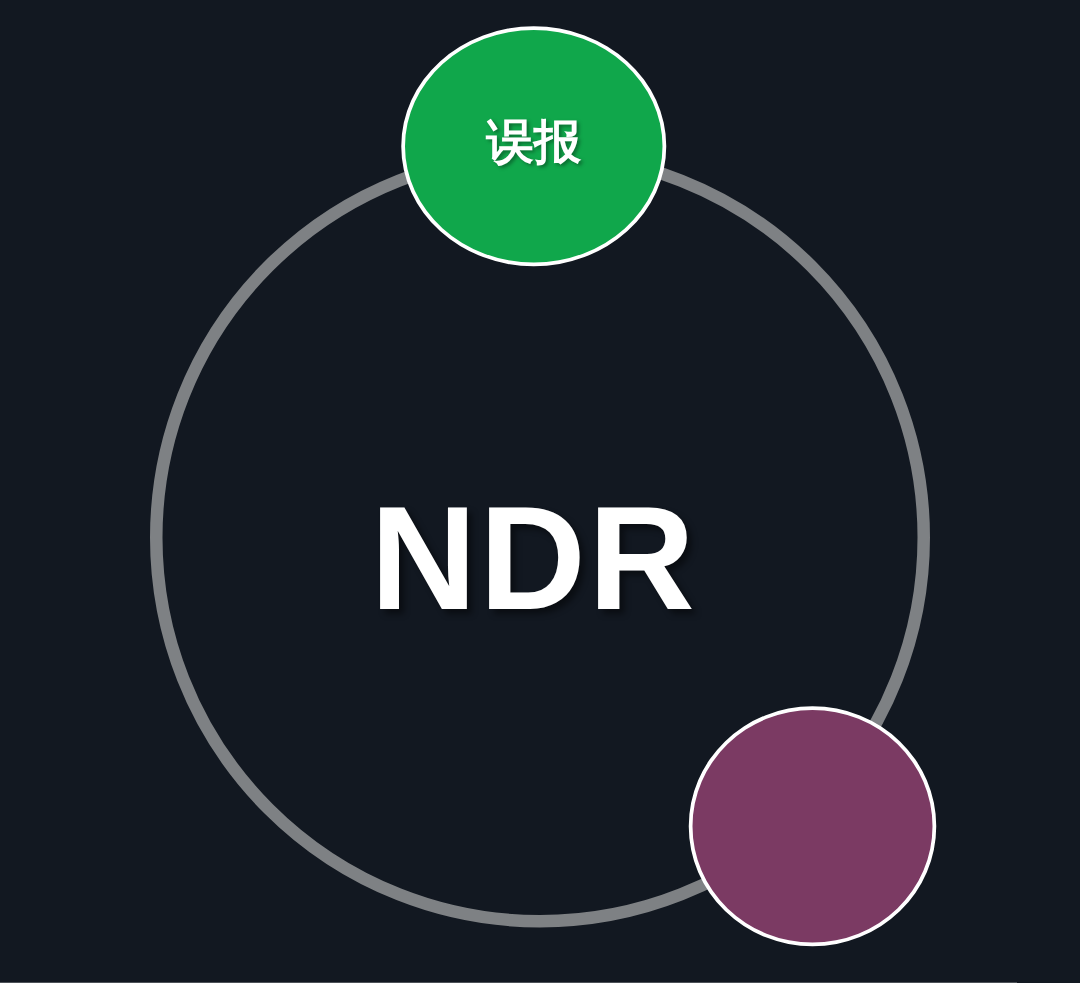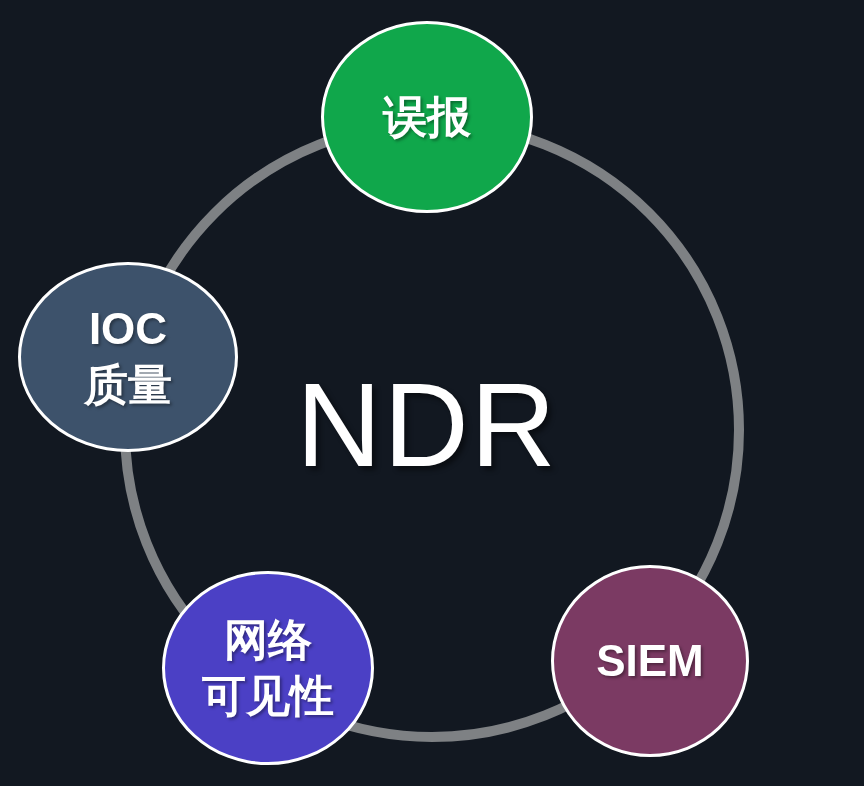--- a/index.html
+++ b/index.html
@@ -31,40 +31,41 @@
     border-radius: 50%;
     box-sizing: border-box;
     display: flex;
     align-items: center;
     justify-content: center;
     text-align: center;
   }
   .node-label {
     color: #ffffff;
     font-weight: bold;
-    font-size: 44px;
+    font-size: 38px;
     line-height: 1.28;
     text-shadow: 2px 2px 3px rgba(0,0,0,0.35);
+    font-family: Liberation Mono, monospace;
   }
   .node-label span {
     display: block;
   }
   .node-0 { left: 321px; top: 21px;  width: 212px; height: 192px; }
   .node-1 { left: 631px; top: 270px; width: 206px; height: 184px; }
   .node-2 { left: 551px; top: 565px; width: 198px; height: 192px; }
   .node-3 { left: 162px; top: 571px; width: 212px; height: 194px; }
   .node-4 { left: 18px;  top: 262px; width: 220px; height: 190px; }
   .center-title {
     position: absolute;
     left: 0;
-    top: 366px;
+    top: 388px;
     width: 854px; 
     text-align: center;
     color: #ffffff;
-    font-weight: normal;
+    font-weight: bold;
     font-size: 118px;
     line-height: 1;
     letter-spacing: 2px;
     text-shadow: 4px 4px 5px rgba(0,0,0,0.45);
   }
 </style>
 </head>
 <body>
 
 <div class="stage" style="background-color: rgb(18, 24, 33);">
@@ -74,32 +75,19 @@
   <div class="node node-0" style="background-color: rgb(16, 167, 75);">
     <div class="node-label">
       <span>误报</span>
       <span></span>
     </div>
   </div>
 
 
   <div class="node node-2" style="background-color: rgb(123, 58, 99);">
     <div class="node-label">
-      <span>SIEM</span>
     </div>
   </div>
 
-  <div class="node node-3" style="background-color: rgb(75, 64, 197);">
-    <div class="node-label">
-      <span>网络</span>
-      <span>可见性</span>
-    </div>
-  </div>
 
-  <div class="node node-4" style="background-color: rgb(61, 82, 107);">
-    <div class="node-label">
-      <span>IOC</span>
-      <span>质量</span>
-    </div>
-  </div>
 
   <div class="center-title">NDR</div>
 </div>
 
 </body></html>

